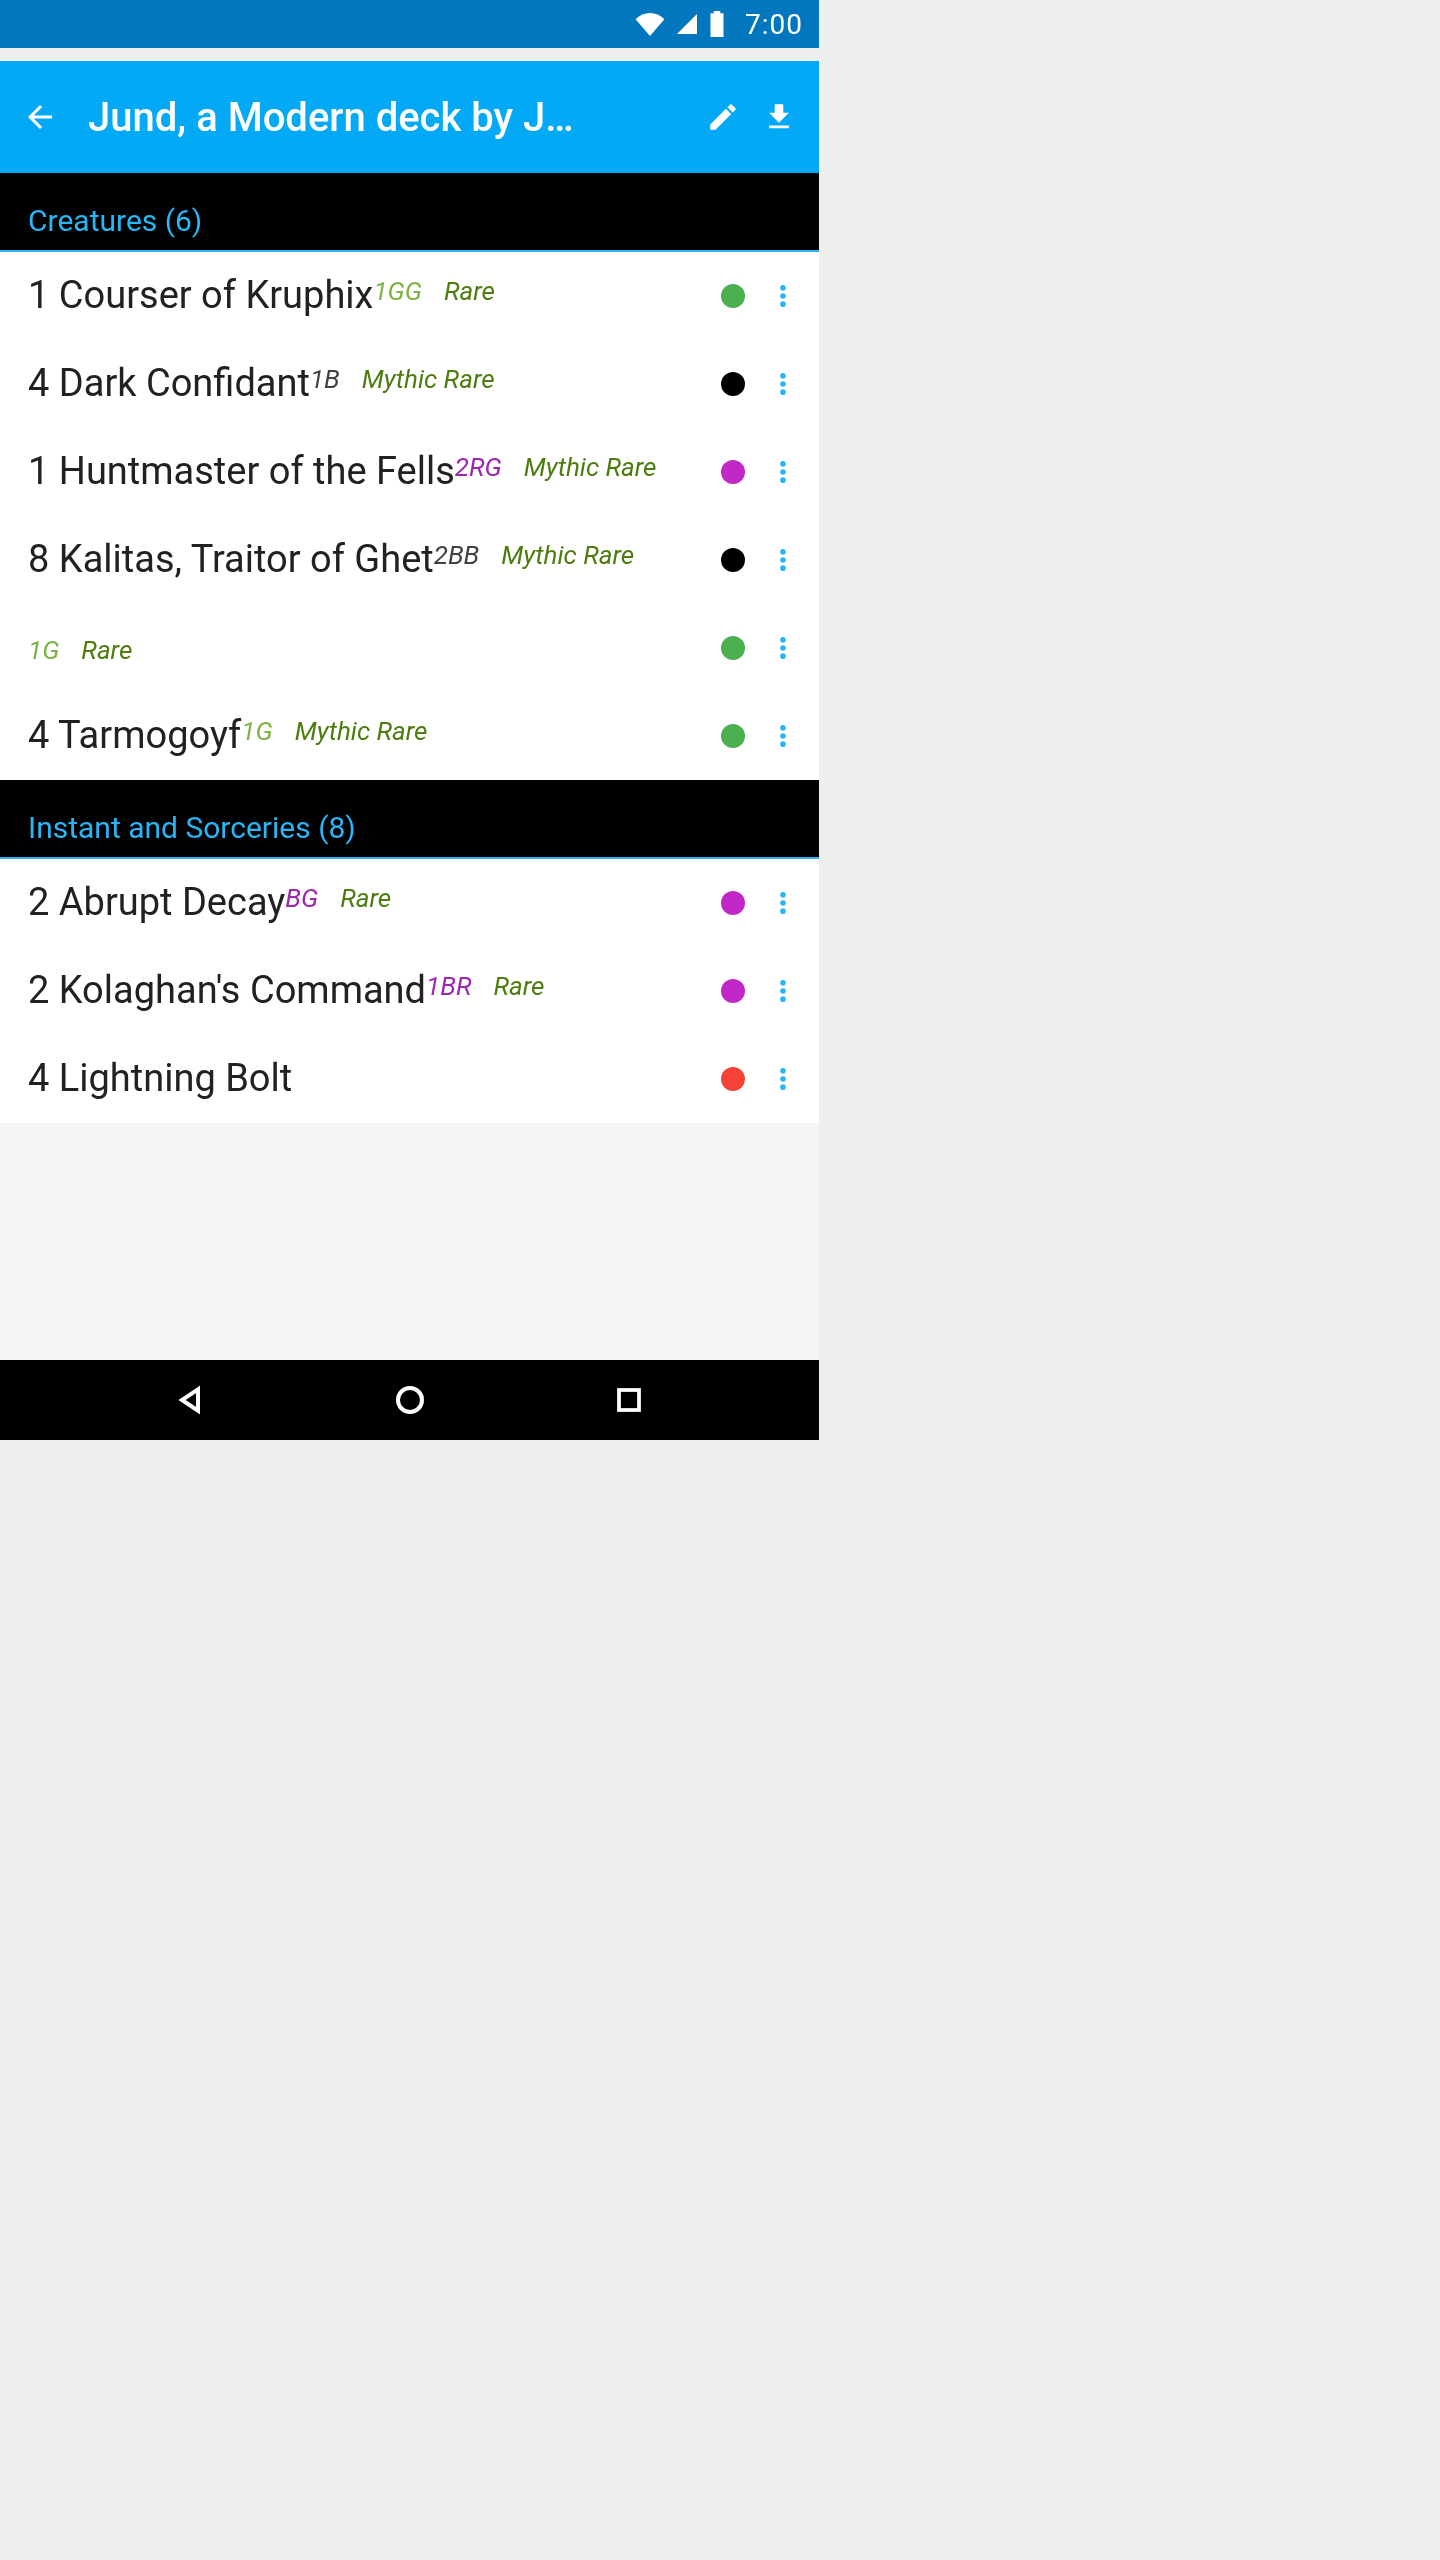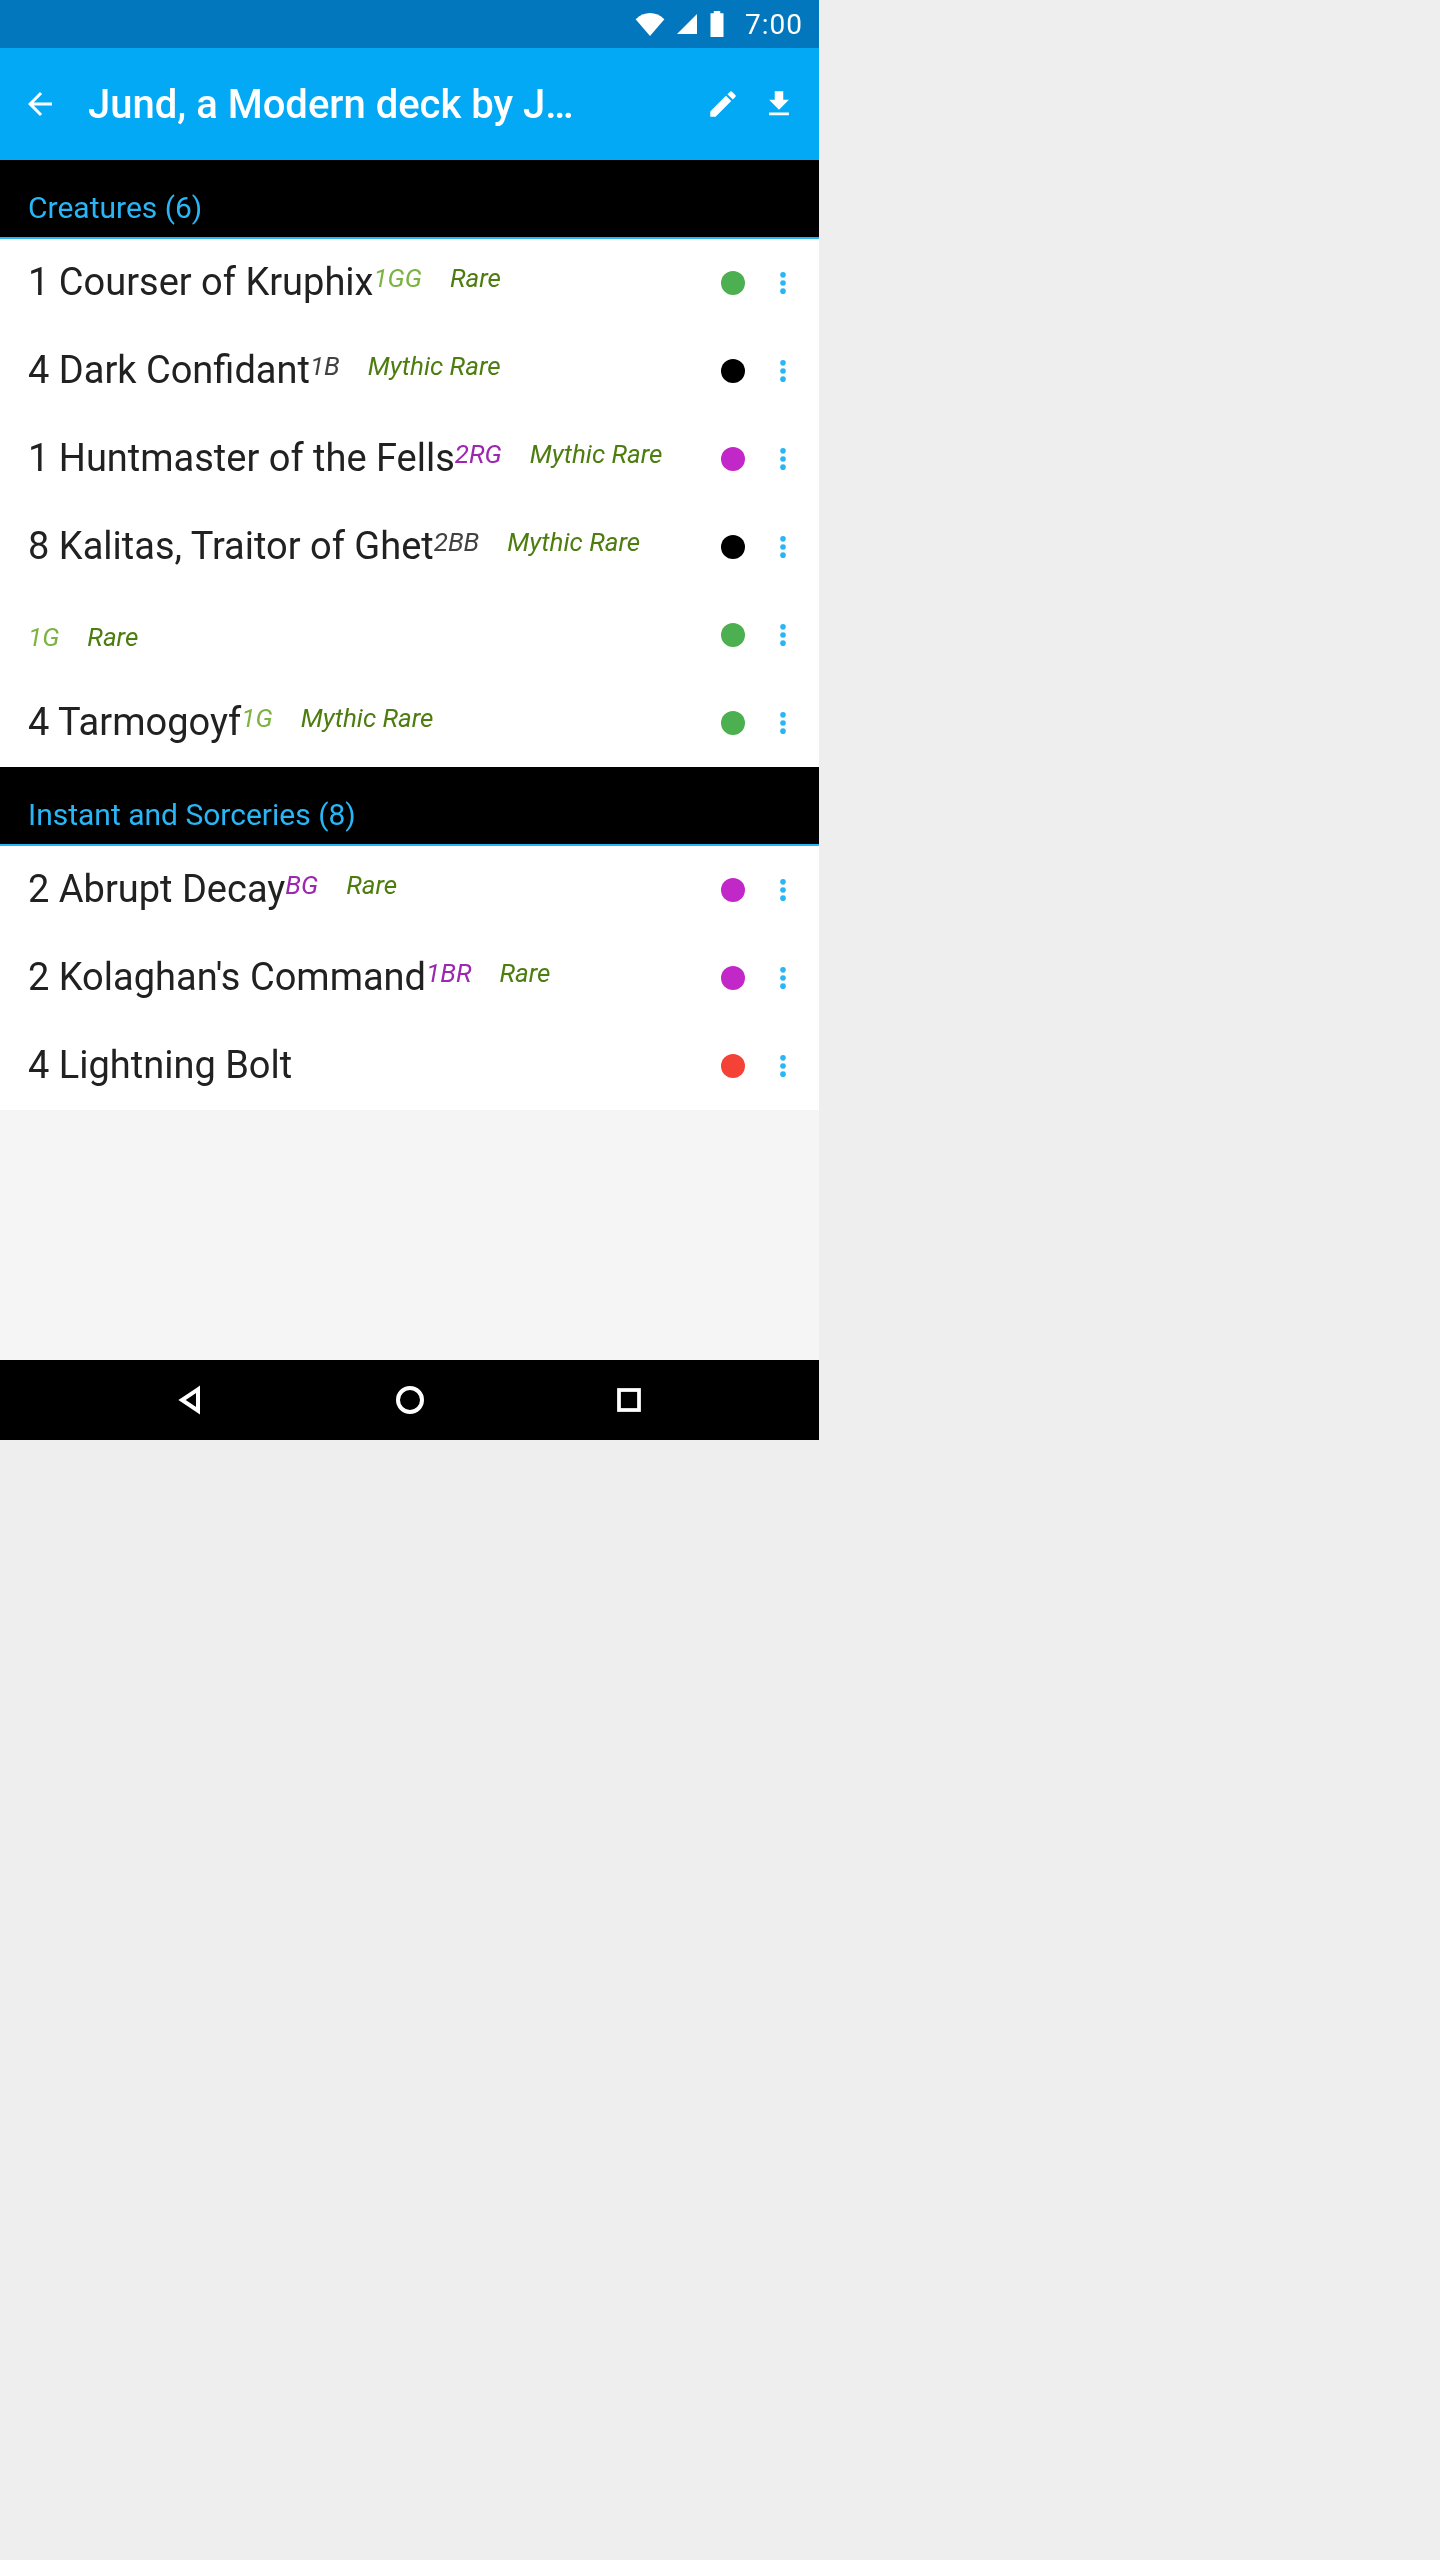--- a/index.html
+++ b/index.html
@@ -6,33 +6,33 @@
   html, body { width: 819px; height: 1440px; font-family: Roboto, "Helvetica Neue", Arial, sans-serif; background: #eeeeee; overflow: hidden; }
   .screen { width: 819px; height: 1440px; display: flex; flex-direction: column; background: #eeeeee; }
 
   
   .status-bar { height: 48px; background: #0277bd; display: flex; align-items: center; justify-content: flex-end; padding-right: 16px; color: #ffffff; font-size: 28px; font-weight: 400; }
   .status-bar .status-icons { display: flex; align-items: center; gap: 10px; }
   .status-bar svg { fill: #ffffff; }
   .status-time { margin-left: 10px; letter-spacing: 1px; }
 
   
-  .app-bar { height: 112px; background: #03a9f4; display: flex; align-items: center; padding: 0 12px; }
+  .app-bar { height: 112px; background: #03a9f4; display: flex; align-items: center; padding: 0 12px; margin-top: 13px; }
   .app-bar .title { flex: 1; color: #ffffff; font-size: 40px; font-weight: 500; margin-left: 20px; white-space: nowrap; overflow: hidden; text-overflow: ellipsis; }
   .app-bar .iconbtn { width: 56px; height: 56px; display: flex; align-items: center; justify-content: center; }
   .app-bar svg { fill: #ffffff; }
 
   
   .content { flex: 1; overflow: hidden; background: #f5f5f5; }
   .section-header { padding: 30px 28px 12px 28px; color: #29b6f6; font-size: 30px; font-weight: 400; border-bottom: 2px solid #29b6f6; background: #000000; }
   .card-row { background: #ffffff; display: flex; align-items: center; padding: 20px 12px 20px 28px; }
   .card-row + .card-row { margin-top: 0; }
   .card-info { flex: 1; display: flex; flex-direction: row; }
   .card-title { font-size: 38px; color: #212121; font-weight: 400; line-height: 1.25; }
-  .card-sub { display: flex; gap: 28px; margin-top: 4px; font-size: 26px; font-style: italic; }
+  .card-sub { display: flex; gap: 22px; margin-top: 4px; font-size: 26px; font-style: italic; }
   .card-cost { color: #7cb342; font-style: italic; }
   .card-rarity { color: #4d7c0f; font-style: italic; }
   .color-dot { width: 24px; height: 24px; border-radius: 50%; margin-right: 14px; }
   .more-btn { width: 48px; height: 48px; display: flex; align-items: center; justify-content: center; }
   .more-btn svg { fill: #29b6f6; }
 
   
   .dot-green  { background: #4caf50; }
   .dot-black  { background: #000000; }
   .dot-purple { background: #c228c8; }

